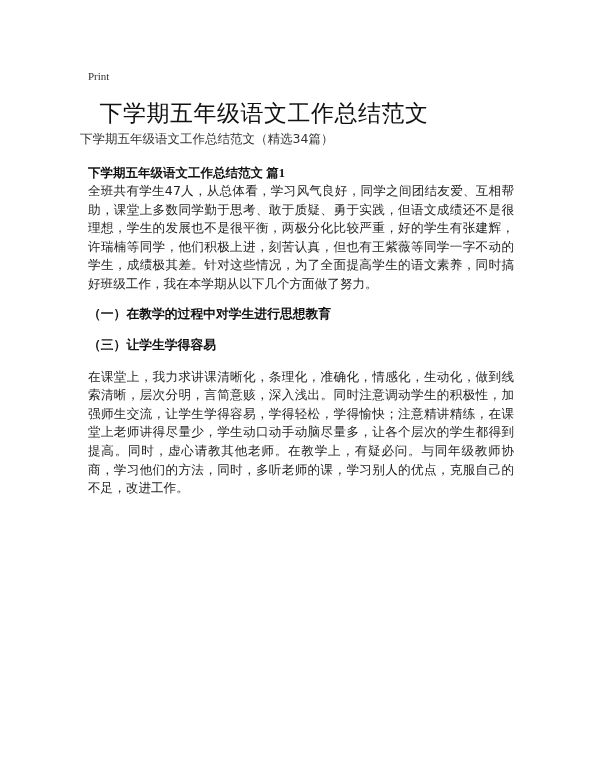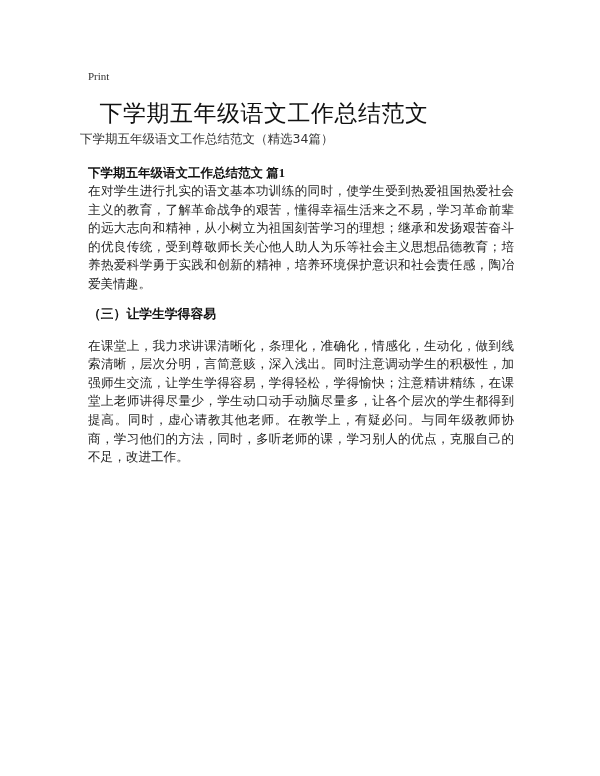--- a/index.html
+++ b/index.html
@@ -80,19 +80,20 @@
 
 <div class="print-label">Print</div>
 
 <h1 class="doc-title">下学期五年级语文工作总结范文</h1>
 
 <p class="doc-subtitle">下学期五年级语文工作总结范文（精选34篇）</p>
 
 <h2 class="article-heading">下学期五年级语文工作总结范文 篇1</h2>
 
 <div class="body">
+  <p class="para">全班共有学生47人，从总体看，学习风气良好，同学之间团结友爱、互相帮助，课堂上多数同学勤于思考、敢于质疑、勇于实践，但语文成绩还不是很理想，学生的发展也不是很平衡，两极分化比较严重，好的学生有张建辉，许瑞楠等同学，他们积极上进，刻苦认真，但也有王紫薇等同学一字不动的学生，成绩极其差。针对这些情况，为了全面提高学生的语文素养，同时搞好班级工作，我在本学期从以下几个方面做了努力。</p>
 
-  <p class="para">在对学生进行扎实的语文基本功训练的同时，使学生受到热爱祖国热爱社会主义的教育，了解革命战争的艰苦，懂得幸福生活来之不易，学习革命前辈的远大志向和精神，从小树立为祖国刻苦学习的理想；继承和发扬艰苦奋斗的优良传统，受到尊敬师长关心他人助人为乐等社会主义思想品德教育；培养热爱科学勇于实践和创新的精神，培养环境保护意识和社会责任感，陶冶爱美情趣。</p>
+  <h3 class="section-heading">（一）在教学的过程中对学生进行思想教育</h3>
 
 
   <h3 class="section-heading">（三）让学生学得容易</h3>
   <p class="para">在课堂上，我力求讲课清晰化，条理化，准确化，情感化，生动化，做到线索清晰，层次分明，言简意赅，深入浅出。同时注意调动学生的积极性，加强师生交流，让学生学得容易，学得轻松，学得愉快；注意精讲精练，在课堂上老师讲得尽量少，学生动口动手动脑尽量多，让各个层次的学生都得到提高。同时，虚心请教其他老师。在教学上，有疑必问。与同年级教师协商，学习他们的方法，同时，多听老师的课，学习别人的优点，克服自己的不足，改进工作。</p>
 </div>
 
 </body></html>

